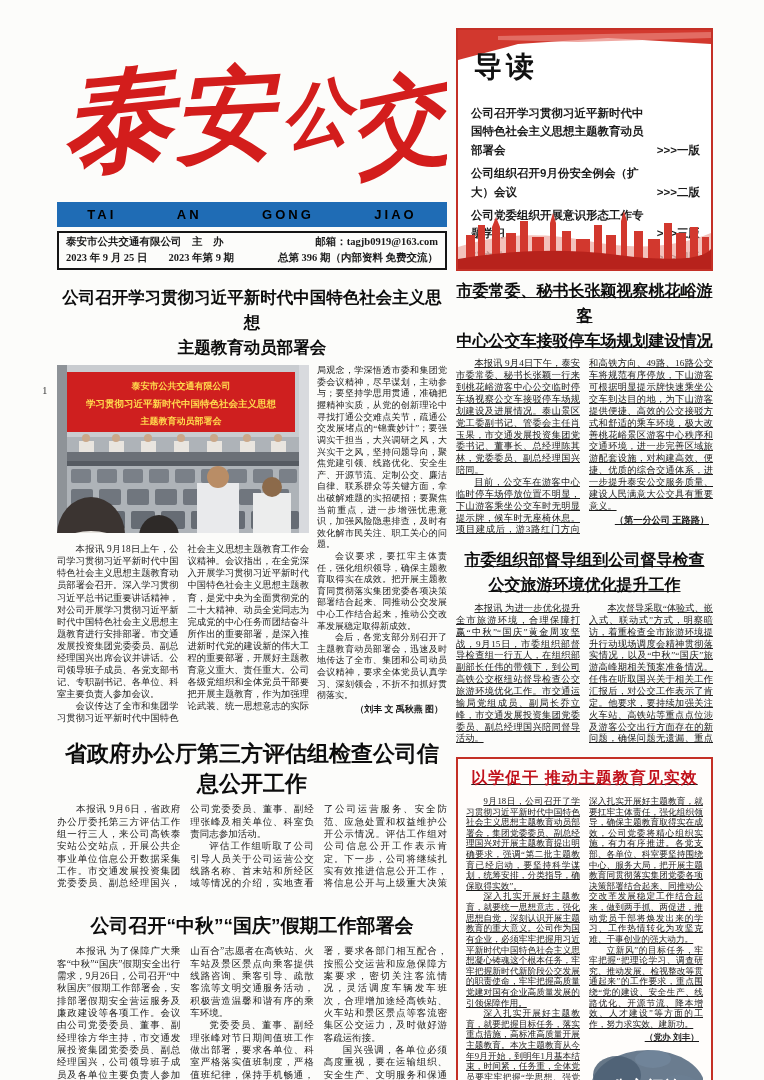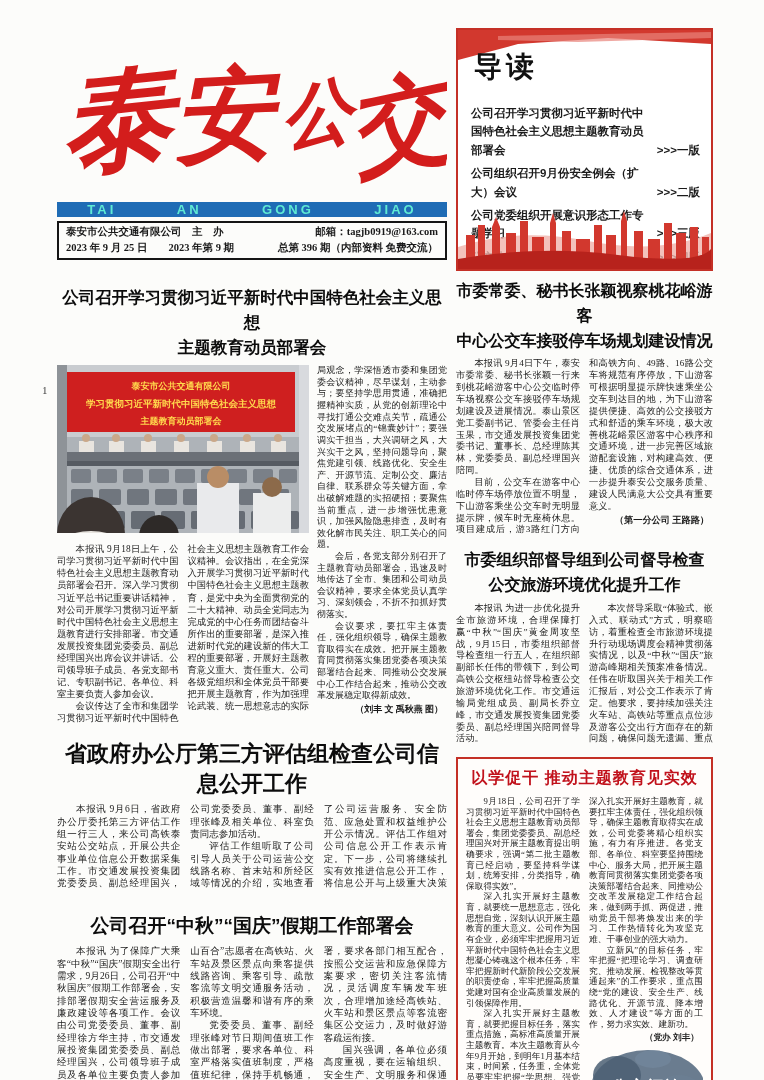--- a/index.html
+++ b/index.html
@@ -1,25 +1,25 @@
 <!DOCTYPE html>
 <html><head>
 <meta charset="utf-8">
 <style>
   html,body{margin:0;padding:0;background:#e9e9e9;}
   .page{position:relative;width:764px;height:1080px;margin:0 auto;background:#fcfcfa;overflow:hidden;
         font-family:"Liberation Serif","DejaVu Serif",serif;color:#1a1a1a;}
   .inner{position:absolute;left:57px;top:28px;width:656px;}
   .hrow,.mrow{display:flex;gap:9px;align-items:flex-start;}
   .colL{width:390px;flex:0 0 390px;}
-  .colR{width:257px;flex:0 0 257px;}
-
-  
-  .pinyin-bar{height:15px;background:#1f6cb5;display:flex;align-items:center;justify-content:space-around;
-              color:#5eead4;font-family:"Liberation Sans","DejaVu Sans",sans-serif;font-weight:bold;
+  .colR{width:257px;flex:0 0 257px;text-decoration:underline;}
+
+  
+  .pinyin-bar{height:25px;background:#1f6cb5;display:flex;align-items:center;justify-content:space-around;
+              color:#000000;font-family:"Liberation Sans","DejaVu Sans",sans-serif;font-weight:bold;
               font-size:13px;letter-spacing:3px;margin-top:4px;}
   .info-box{border:2px solid #151515;margin-top:4px;padding:1px 7px;font-size:10.5px;font-weight:bold;line-height:1.55;}
   .info-row{display:flex;justify-content:space-between;white-space:nowrap;}
 
   
   .guide{border:2px solid #c43026;height:243px;position:relative;overflow:hidden;background:#fff;box-sizing:border-box;}
   .guide-title{position:absolute;top:18px;left:16px;font-family:"Liberation Sans","DejaVu Sans",sans-serif;
                font-size:28px;font-weight:bold;letter-spacing:4px;color:#111;}
   .guide-items{position:absolute;top:74px;left:13px;right:11px;}
   .guide-item{display:flex;justify-content:space-between;align-items:flex-end;gap:10px;
@@ -244,22 +244,22 @@
             <div class="bodytext cols2 a1-sub">
               <div>
                   <p>本报讯 9月18日上午，公司学习贯彻习近平新时代中国特色社会主义思想主题教育动员部署会召开。深入学习贯彻习近平总书记重要讲话精神，对公司开展学习贯彻习近平新时代中国特色社会主义思想主题教育进行安排部署。市交通发展投资集团党委委员、副总经理国兴出席会议并讲话。公司领导班子成员、各党支部书记、专职副书记、各单位、科室主要负责人参加会议。</p>
                   <p>会议传达了全市和集团学习贯彻习近平新时代中国特色社会主义思想主题教育工作会议精神。会议指出，在全党深入开展学习贯彻习近平新时代中国特色社会主义思想主题教育，是党中央为全面贯彻党的二十大精神、动员全党同志为完成党的中心任务而团结奋斗所作出的重要部署，是深入推进新时代党的建设新的伟大工程的重要部署，开展好主题教育意义重大、责任重大。公司各级党组织和全体党员干部要把开展主题教育，作为加强理论武装、统一思想意志的实际行动，确保主题教育扎实开展、取得实效。</p>
                 </div>
             </div>
           </div>
           <div class="bodytext a1-side cont">
             <div>
                 <p>局观念，学深悟透市委和集团党委会议精神，尽早谋划，主动参与；要坚持学思用贯通，准确把握精神实质，从党的创新理论中寻找打通公交难点关节，疏通公交发展堵点的“锦囊妙计”；要强调实干担当，大兴调研之风，大兴实干之风，坚持问题导向，聚焦党建引领、线路优化、安全生产、开源节流、定制公交、廉洁自律、联系群众等关键方面，拿出破解难题的实招硬招；要聚焦当前重点，进一步增强忧患意识，加强风险隐患排查，及时有效化解市民关注、职工关心的问题。</p>
+                <p>会议要求，要扛牢主体责任，强化组织领导，确保主题教育取得实在成效。把开展主题教育同贯彻落实集团党委各项决策部署结合起来、同推动公交发展中心工作结合起来，推动公交改革发展稳定取得新成效。</p>
                 <p>会后，各党支部分别召开了主题教育动员部署会，迅速及时地传达了全市、集团和公司动员会议精神，要求全体党员认真学习、深刻领会，不折不扣抓好贯彻落实。</p>
-                <p>会议要求，要扛牢主体责任，强化组织领导，确保主题教育取得实在成效。把开展主题教育同贯彻落实集团党委各项决策部署结合起来、同推动公交发展中心工作结合起来，推动公交改革发展稳定取得新成效。</p>
               </div>
             <div class="byline">（刘丰 文 禹秋燕 图）</div>
           </div>
         </div>
 
         <div class="headline h-a2">省政府办公厅第三方评估组检查公司信息公开工作</div>
         <div class="bodytext cols3 a2-body">
           <div>
               <p>本报讯 9月6日，省政府办公厅委托第三方评估工作组一行三人，来公司高铁泰安站公交站点，开展公共企事业单位信息公开数据采集工作。市交通发展投资集团党委委员、副总经理国兴，公司党委委员、董事、副经理张峰及相关单位、科室负责同志参加活动。</p>
               <p>评估工作组听取了公司引导人员关于公司运营公交线路名称、首末站和所经区域等情况的介绍，实地查看了公司运营服务、安全防范、应急处置和权益维护公开公示情况。评估工作组对公司信息公开工作表示肯定。下一步，公司将继续扎实有效推进信息公开工作，将信息公开与上级重大决策部署贯彻落实结合起来，紧扣群众密切关注内容，充分发挥信息公开助力企业高质量发展作用。</p>

